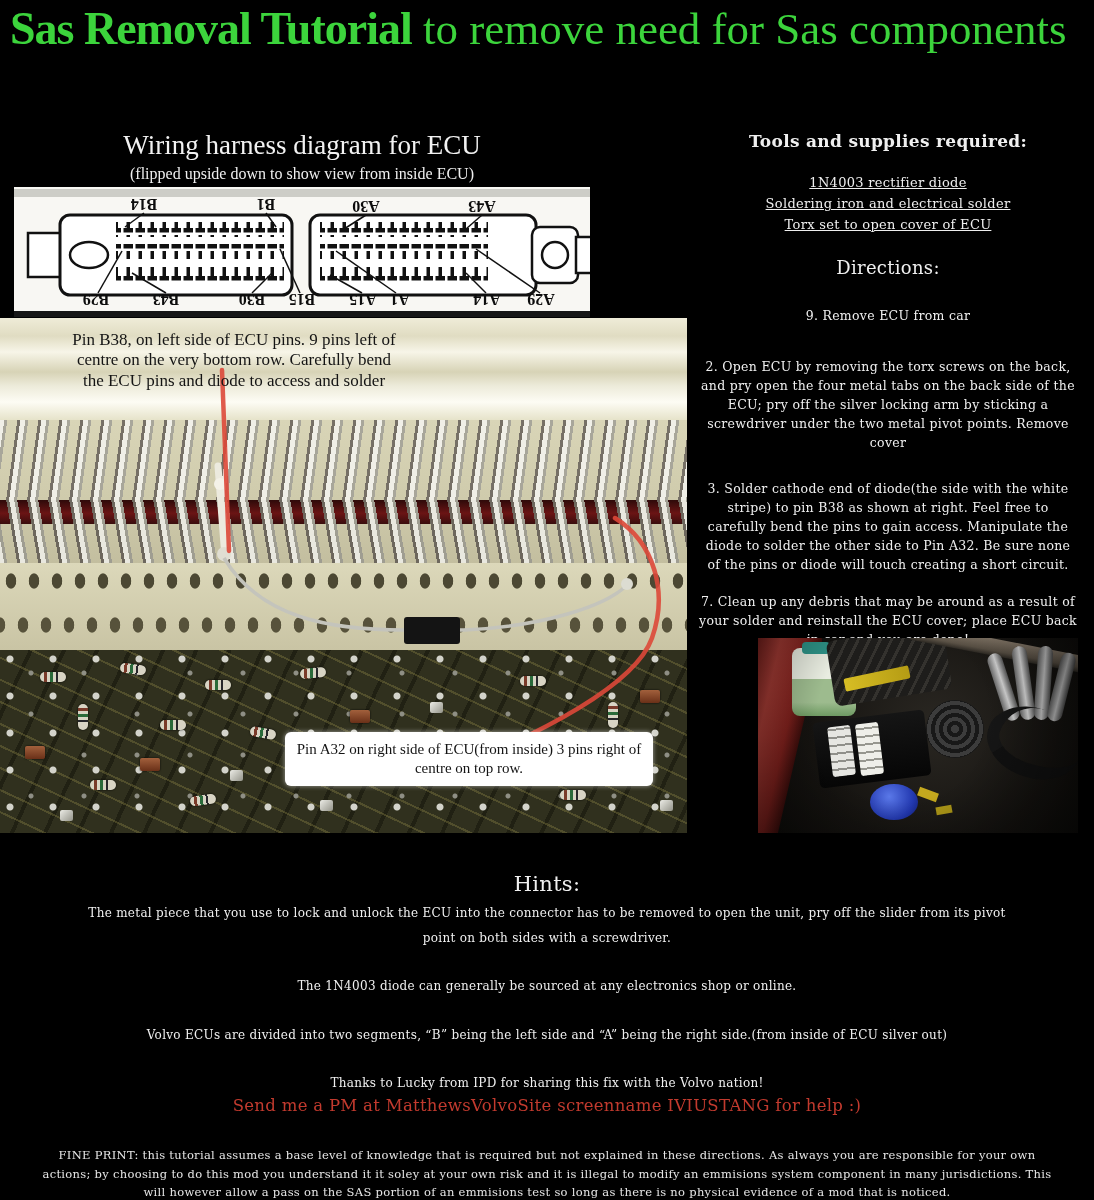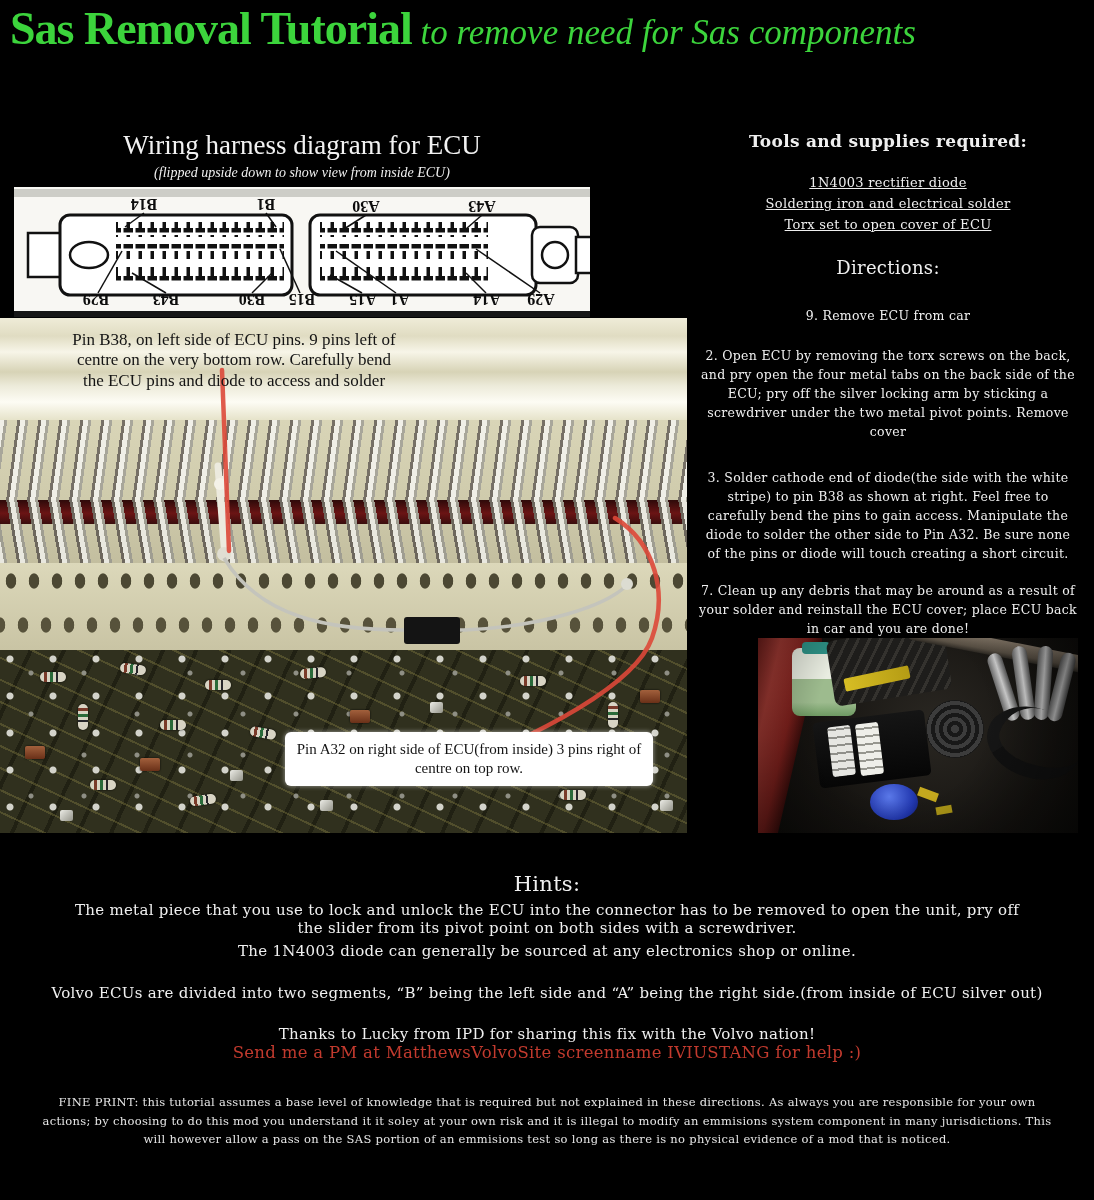--- a/index.html
+++ b/index.html
@@ -2,29 +2,29 @@
 <html><head>
 <meta charset="utf-8">
 <style>
   html,body{margin:0;padding:0;background:#000;}
   #page{position:relative;width:1094px;height:1200px;background:#000;overflow:hidden;
         font-family:"Liberation Serif",serif;}
 
   
   #title-line1{position:absolute;left:10px;top:2px;color:#3cd43c;white-space:nowrap;}
   #title-main{font-size:46px;font-weight:bold;letter-spacing:-1px;}
-  #title-tail{font-size:35px;font-style:italic;}
+  #title-tail{font-size:45px;}
   #title-line2{position:absolute;left:0;top:50px;width:900px;text-align:center;
                color:#3cd43c;font-size:33px;}
 
   
   #diag-heading{position:absolute;left:14px;top:130px;width:576px;text-align:center;
                 color:#f2f2f2;font-size:27px;}
   #diag-sub{position:absolute;left:14px;top:165px;width:576px;text-align:center;
-            color:#efefef;font-size:14px;font-style:italic;}
+            color:#efefef;font-size:16px;}
   #diagram{position:absolute;left:14px;top:187px;width:576px;height:130px;}
 
   
   #photo-main{position:absolute;left:0;top:318px;width:687px;height:515px;overflow:hidden;background:#d8d4b6;}
   .ph-top{position:absolute;left:0;top:0;width:100%;height:102px;
      background:linear-gradient(180deg,#efecd8 0px,#e0dcc2 18px,#f7f5e8 34px,#d7d3b6 54px,#edebda 68px,#fdfcf4 84px,#e6e3ca 102px);}
   .ph-pins{position:absolute;left:0;top:102px;width:100%;height:143px;overflow:hidden;
      background:linear-gradient(180deg,#d9d5b7 0%,#cfcbac 55%,#c3be9f 100%);}
   .maroon-strip{position:absolute;left:0;top:80px;width:100%;height:24px;
      background:linear-gradient(180deg,#2e0a0a,#6a1414 55%,#3a0d0d);}
@@ -61,36 +61,36 @@
 
   
   #right-col{position:absolute;left:698px;top:131px;width:380px;text-align:center;
      color:#efefef;font-family:"DejaVu Serif",serif;letter-spacing:.3px;}
   #tools-heading{font-size:17px;font-weight:bold;}
   .tool-item{font-size:13px;line-height:21px;text-decoration:underline;}
   #tools-list{margin-top:21px;}
   #directions-heading{font-size:18px;margin-top:22px;}
   .step{font-size:12.5px;line-height:19px;}
   #step-1{margin-top:28px;}
-  #step-2{margin-top:21px;}
+  #step-2{margin-top:32px;}
   #step-3{margin-top:27px;}
   #step-4{margin-top:18px;}
 
   
   #photo-engine{position:absolute;left:758px;top:638px;width:320px;height:195px;overflow:hidden;
      background:radial-gradient(circle at 55% 45%,#2a2722 0%,#151310 60%,#0c0b09 100%);}
   #photo-engine .part{position:absolute;}
 
   
   #hints{position:absolute;left:0;top:872px;width:1094px;text-align:center;
      color:#f0f0f0;font-family:"DejaVu Serif",serif;letter-spacing:.3px;}
   #hints-heading{font-size:21px;}
-  .hint{font-size:15px;line-height:18px;margin:0 auto;}
+  .hint{font-size:12px;line-height:25px;margin:0 auto;}
   #hint-0{width:950px;margin-top:5px;}
-  #hint-1{margin-top:5px;}
+  #hint-1{margin-top:23px;}
   #hint-2{margin-top:24px;}
   #hint-3{margin-top:23px;}
   #pm-line{font-size:16.5px;color:#c23a2e;}
   #fine-print{width:1010px;margin:31px auto 0;font-size:11.5px;line-height:18.5px;color:#e6e6e6;}
 </style>
 </head>
 <body>
 
 <div id="page">
 

